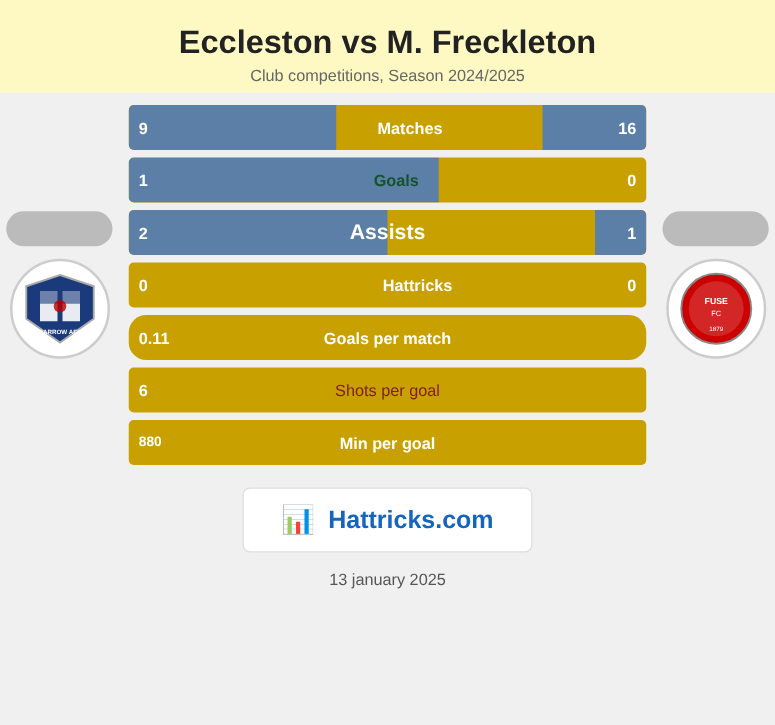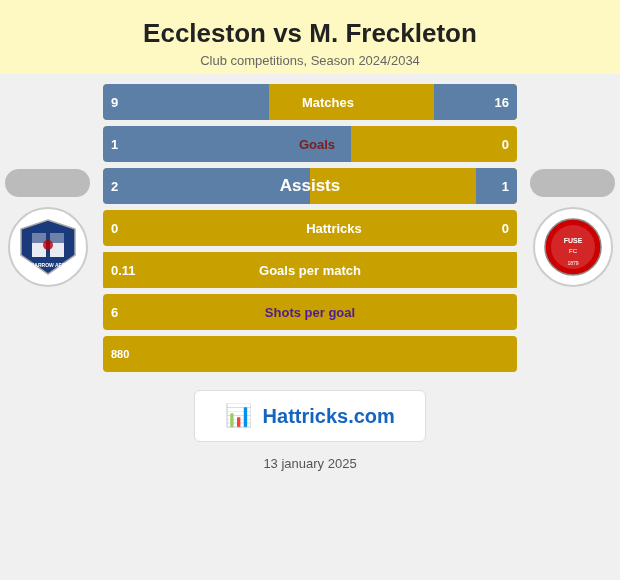--- a/index.html
+++ b/index.html
@@ -145,21 +145,21 @@
       width: 60px;
       height: 60px;
     }
 
   </style>
 </head>
 <body>
 
 <div class="header">
   <div class="title">Eccleston vs M. Freckleton</div>
-  <div class="subtitle">Club competitions, Season 2024/2034</div>
+  <div class="subtitle">Club competitions, Season 2024/2025</div>
 </div>
 
 <div class="main-content">
 
   <div class="logo-left">
     <div class="gray-pill"></div>
     <div class="logo-circle">
 
       <svg class="barrow-shield" viewBox="0 0 60 60" xmlns="http://www.w3.org/2000/svg">
         <polygon points="30,3 57,12 57,38 30,57 3,38 3,12" fill="#1a3a7c" stroke="#aaa" stroke-width="1.5"></polygon>
@@ -181,21 +181,21 @@
         <span style="position:absolute; left:8px; color:white; font-size:13px; font-weight:bold; z-index:3;">9</span>
         <span style="width:100%; text-align:center; color:white; font-size:13px; font-weight:bold; z-index:2; position:relative;padding-left:36px;">Matches</span>
         <span style="position:absolute; right:8px; color:white; font-size:13px; font-weight:bold; z-index:3;">16</span>
       </div>
     </div>
 
     <div class="stat-row">
       <div class="stat-bar-bg" style="position:relative; width:100%; height:36px; border-radius:4px; overflow:hidden; display:flex; align-items:center;">
         <div style="position:absolute; left:0; top:0; height:100%; width:60%; background:#5b7fa6; border-radius:4px 0 0 4px;"></div>
         <span style="position:absolute; left:8px; color:white; font-size:13px; font-weight:bold; z-index:3;">1</span>
-        <span style="width:100%; text-align:center; color:#7f1d1d; font-size:13px; font-weight:bold; z-index:2; position:relative;padding-left:14px;">Goals</span>
+        <span style="width:100%; text-align:center; color:#14532d; font-size:13px; font-weight:bold; z-index:2; position:relative;padding-left:14px;">Goals</span>
         <span style="position:absolute; right:8px; color:white; font-size:13px; font-weight:bold; z-index:3;">0</span>
       </div>
     </div>
 
     <div class="stat-row">
       <div class="stat-bar-bg" style="position:relative; width:100%; height:36px; border-radius:4px; overflow:hidden; display:flex; align-items:center;">
         <div style="position:absolute; left:0; top:0; height:100%; width:50%; background:#5b7fa6; border-radius:4px 0 0 4px;"></div>
         <div style="position:absolute; right:0; top:0; height:100%; width:10%; background:#5b7fa6; border-radius:0 4px 4px 0;"></div>
         <span style="position:absolute; left:8px; color:white; font-size:13px; font-weight:bold; z-index:3;">2</span>
         <span style="width:100%; text-align:center; color:white; font-size:17px; font-weight:bold; z-index:2; position:relative;">Assists</span>
@@ -205,36 +205,37 @@
 
     <div class="stat-row">
       <div class="stat-bar-bg" style="position:relative; width:100%; height:36px; border-radius:4px; overflow:hidden; display:flex; align-items:center;">
         <span style="position:absolute; left:8px; color:white; font-size:13px; font-weight:bold; z-index:3;">0</span>
         <span style="width:100%; text-align:center; color:white; font-size:13px; font-weight:bold; z-index:2; position:relative;padding-left:48px;">Hattricks</span>
         <span style="position:absolute; right:8px; color:white; font-size:13px; font-weight:bold; z-index:3;">0</span>
       </div>
     </div>
 
     <div class="stat-row">
-      <div class="stat-bar-bg" style="position:relative; width:100%; height:36px; border-radius:1px; overflow:hidden; display:flex; align-items:center;">
+      <div class="stat-bar-bg" style="position:relative; width:100%; height:36px; border-radius:14px; overflow:hidden; display:flex; align-items:center;">
         <span style="position:absolute; left:8px; color:white; font-size:13px; font-weight:bold; z-index:3;">0.11</span>
         <span style="width:100%; text-align:center; color:white; font-size:13px; font-weight:bold; z-index:2; position:relative;">Goals per match</span>
       </div>
     </div>
 
     <div class="stat-row">
       <div class="stat-bar-bg" style="position:relative; width:100%; height:36px; border-radius:4px; overflow:hidden; display:flex; align-items:center;">
         <span style="position:absolute; left:8px; color:white; font-size:13px; font-weight:bold; z-index:3;">6</span>
-        <span style="width:100%; text-align:center; color:#4c1d95; font-size:13px; font-weight:bold; z-index:2; position:relative;">Shots per goal</span>
+        <span style="width:100%; text-align:center; color:#7f1d1d; font-size:13px; font-weight:normal; z-index:2; position:relative;">Shots per goal</span>
       </div>
     </div>
 
     <div class="stat-row">
       <div class="stat-bar-bg" style="position:relative; width:100%; height:36px; border-radius:4px; overflow:hidden; display:flex; align-items:center;">
         <span style="position:absolute; left:8px; color:white; font-size:11px; font-weight:bold; z-index:3;">880</span>
+        <span style="width:100%; text-align:center; color:white; font-size:13px; font-weight:bold; z-index:2; position:relative;">Min per goal</span>
       </div>
     </div>
   </div>
 
   <div class="logo-right">
     <div class="gray-pill"></div>
     <div class="logo-circle">
 
       <svg class="fuse-badge" viewBox="0 0 60 60" xmlns="http://www.w3.org/2000/svg">
         <circle cx="30" cy="30" r="28" fill="#cc0000" stroke="#888" stroke-width="1.5"></circle>

